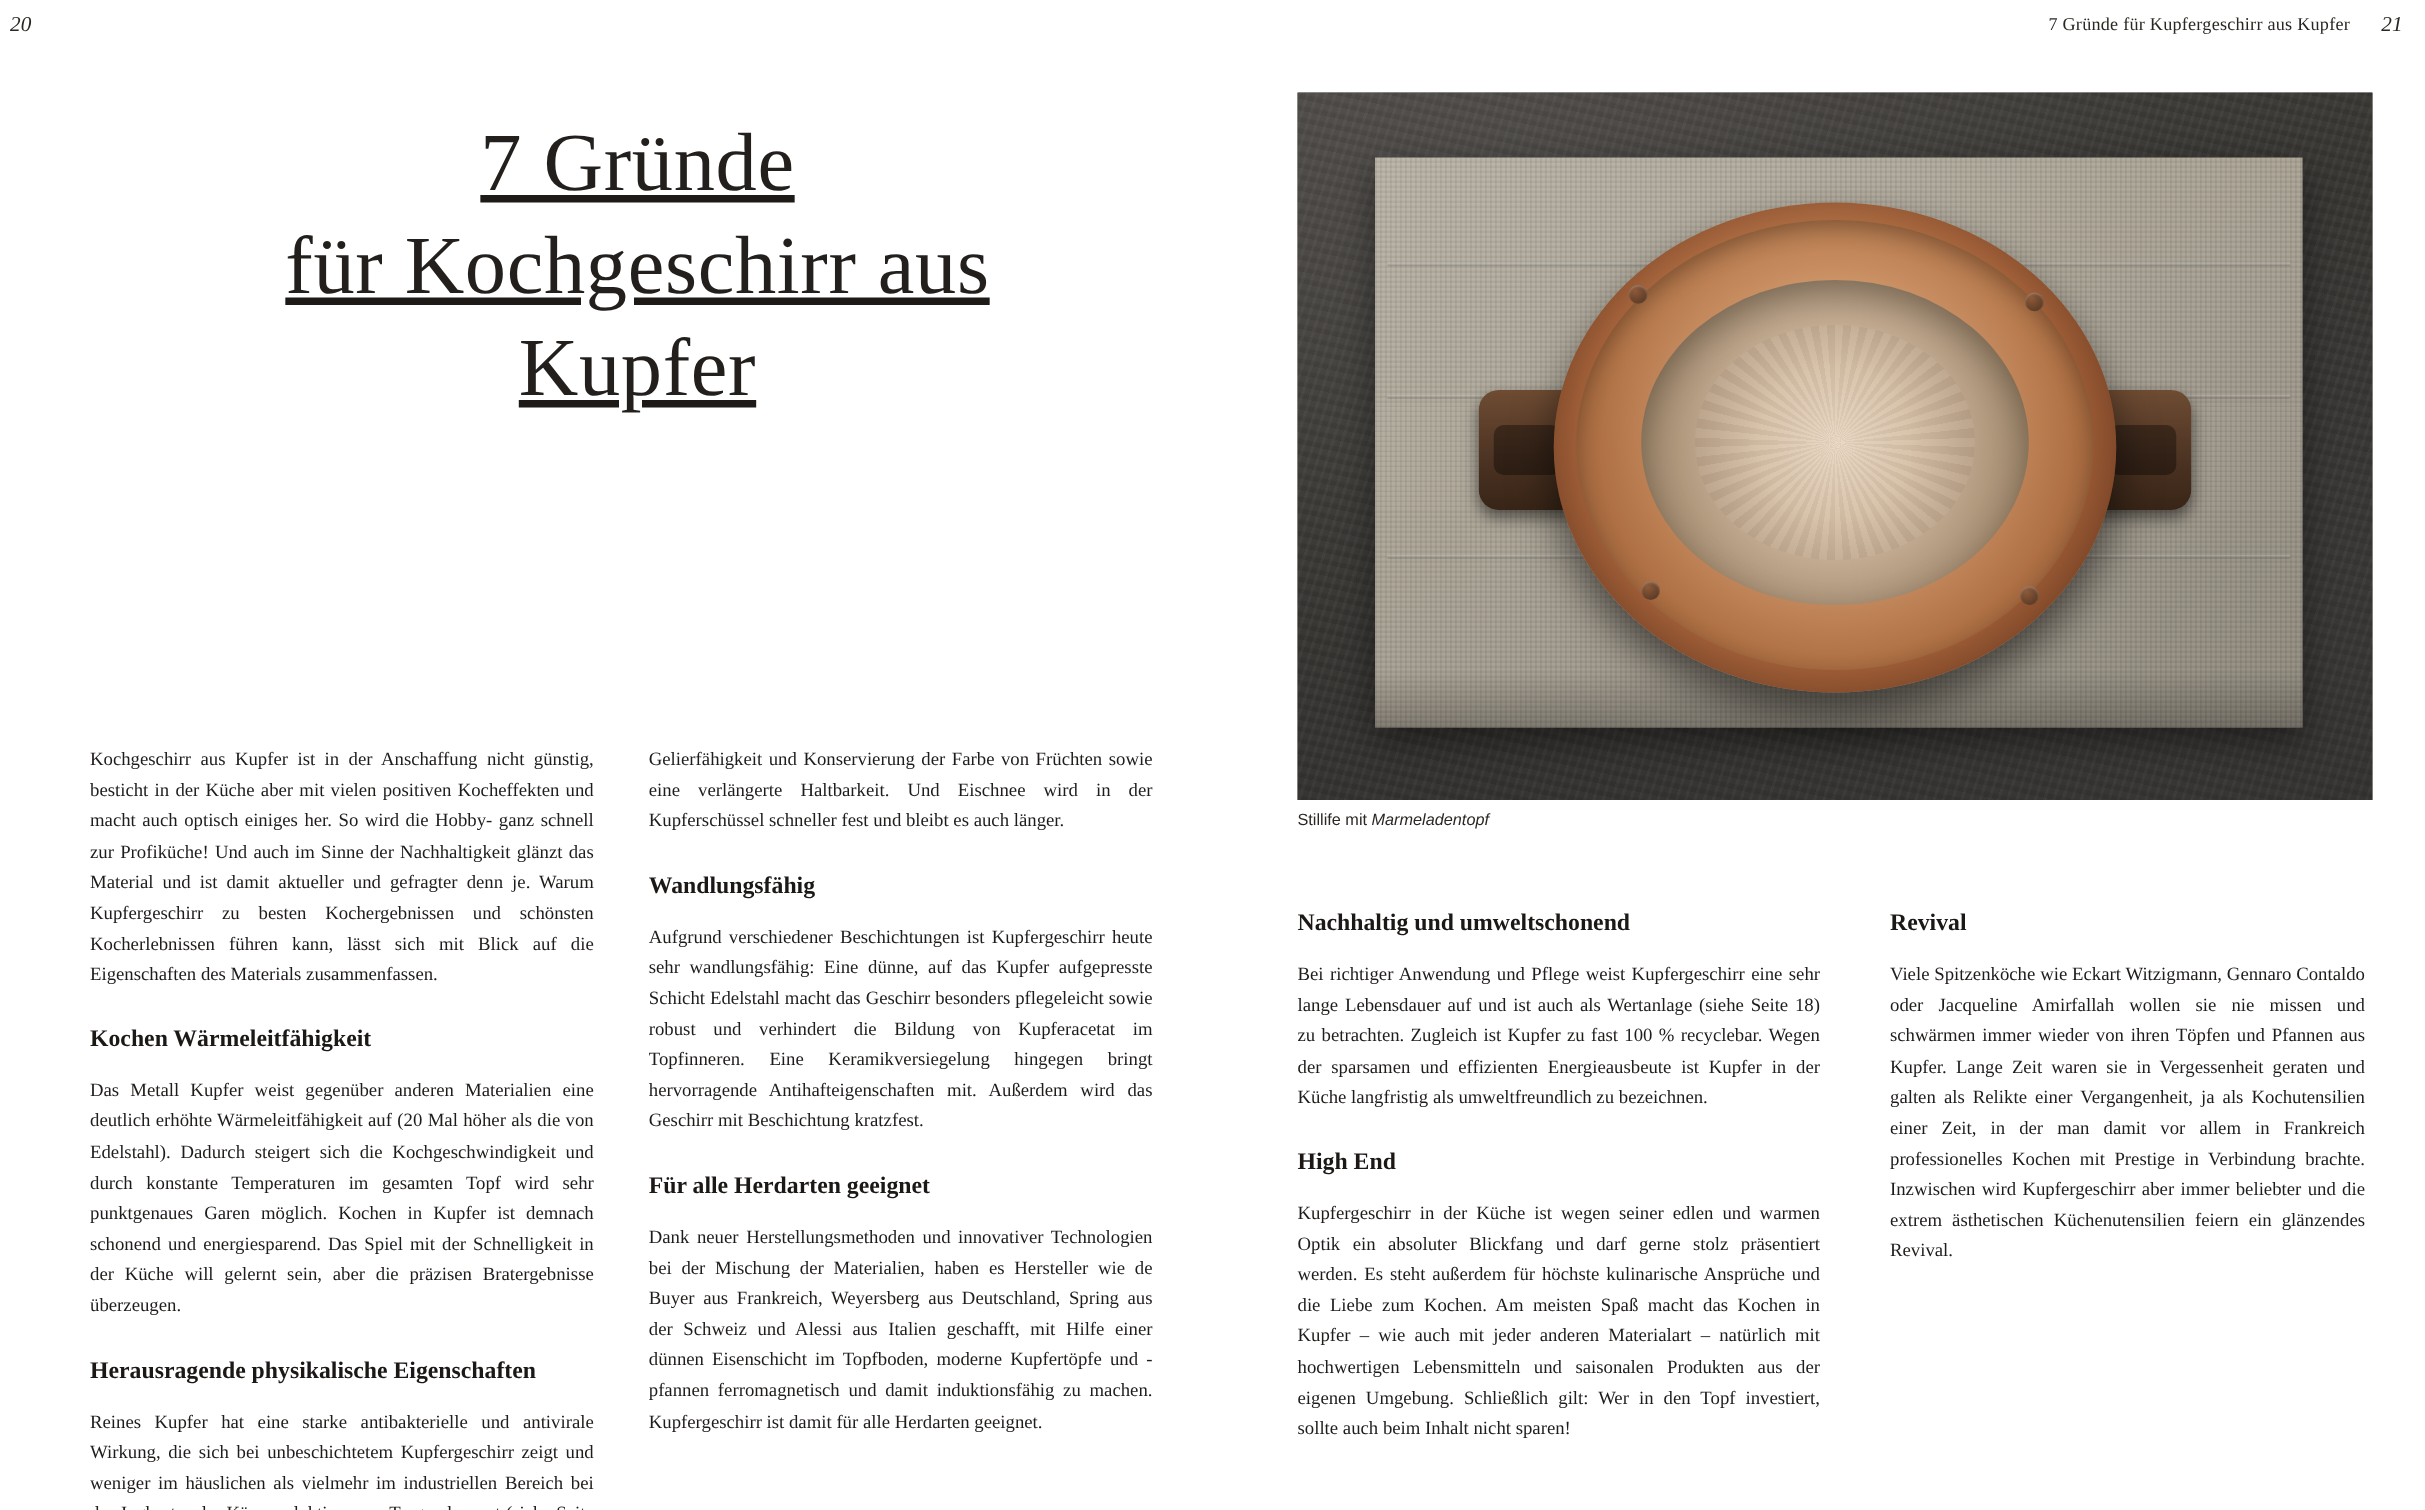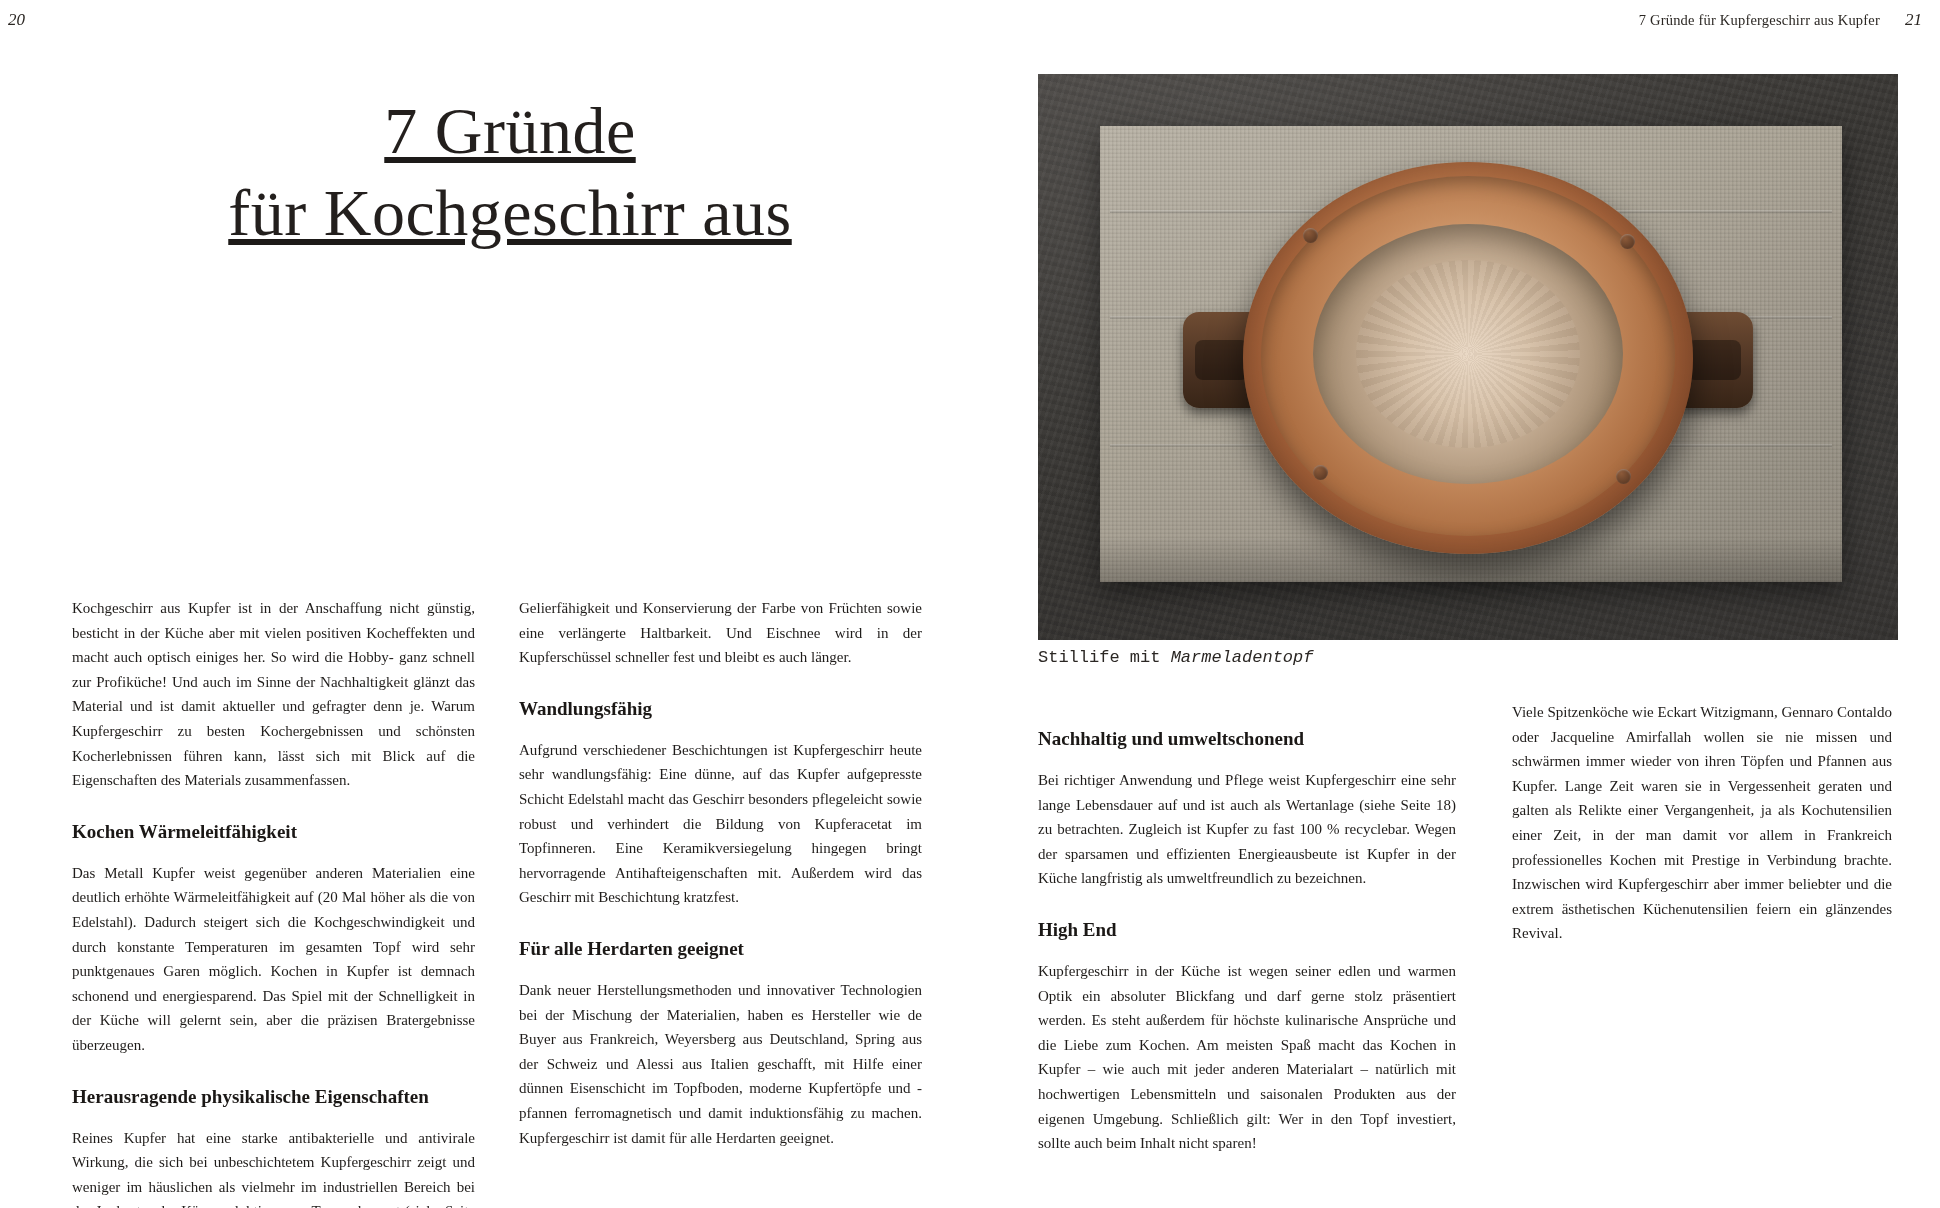--- a/index.html
+++ b/index.html
@@ -218,22 +218,22 @@
     position: absolute;
     width: 15px; height: 15px;
     border-radius: 50%;
     background: radial-gradient(circle at 35% 30%, #8c5a39, #4e3120);
     box-shadow: inset 0 1px 2px rgba(255,255,255,0.3);
   }
   .caption {
     position: absolute;
     left: 28px;
     top: 648px;
-    font-family: Liberation Mono, monospace;
-    font-size: 17px;
+    font-family: Liberation Sans, sans-serif;
+    font-size: 13px;
     color: #2b2724;
   }
   .caption .it { font-style: italic; }
 
   .cols-right {
     position: absolute;
     left: 28px;
     top: 700px;
     width: 880px;
     display: flex;
@@ -247,20 +247,21 @@
 
 <div class="spread">
 
   <div class="page-left">
 
     <div class="folio folio-left">20</div>
 
     <div class="title-block">
       <div class="line">7 Gründe</div>
       <div class="line">für Kochgeschirr aus</div>
+      <div class="line">Kupfer</div>
     </div>
 
     <div class="cols-left">
 
       <div class="col">
         <p class="body-txt">Kochgeschirr aus Kupfer ist in der Anschaffung nicht günstig, besticht in der Küche aber mit vielen positiven Kocheffekten und macht auch optisch einiges her. So wird die Hobby- ganz schnell zur Profiküche! Und auch im Sinne der Nachhaltigkeit glänzt das Material und ist damit aktueller und gefragter denn je. Warum Kupfergeschirr zu besten Kochergebnissen und schönsten Kocherlebnissen führen kann, lässt sich mit Blick auf die Eigenschaften des Materials zusammenfassen.</p>
         <h2 class="sub-h">Kochen Wärmeleitfähigkeit</h2>
         <p class="body-txt">Das Metall Kupfer weist gegenüber anderen Materialien eine deutlich erhöhte Wärmeleitfähigkeit auf (20 Mal höher als die von Edelstahl). Dadurch steigert sich die Kochgeschwindigkeit und durch konstante Temperaturen im gesamten Topf wird sehr punktgenaues Garen möglich. Kochen in Kupfer ist demnach schonend und energiesparend. Das Spiel mit der Schnelligkeit in der Küche will gelernt sein, aber die präzisen Bratergebnisse überzeugen.</p>
         <h2 class="sub-h">Herausragende physikalische Eigenschaften</h2>
         <p class="body-txt">Reines Kupfer hat eine starke antibakterielle und antivirale Wirkung, die sich bei unbeschichtetem Kupfergeschirr zeigt und weniger im häuslichen als vielmehr im industriellen Bereich bei der Joghurt- oder Käseproduktion zum Tragen kommt (siehe Seite 177). Außerdem dient Kupfer als Katalysator und bedingt bei der Herstellung von Marmeladen eine verbesserte</p>
@@ -311,18 +312,19 @@
     </div>
 
     <div class="cols-right">
       <div class="col-r">
         <h2 class="sub-h">Nachhaltig und umweltschonend</h2>
         <p class="body-txt">Bei richtiger Anwendung und Pflege weist Kupfergeschirr eine sehr lange Lebensdauer auf und ist auch als Wertanlage (siehe Seite 18) zu betrachten. Zugleich ist Kupfer zu fast 100 % recyclebar. Wegen der sparsamen und effizienten Energieausbeute ist Kupfer in der Küche langfristig als umweltfreundlich zu bezeichnen.</p>
         <h2 class="sub-h">High End</h2>
         <p class="body-txt">Kupfergeschirr in der Küche ist wegen seiner edlen und warmen Optik ein absoluter Blickfang und darf gerne stolz präsentiert werden. Es steht außerdem für höchste kulinarische Ansprüche und die Liebe zum Kochen. Am meisten Spaß macht das Kochen in Kupfer – wie auch mit jeder anderen Materialart – natürlich mit hochwertigen Lebensmitteln und saisonalen Produkten aus der eigenen Umgebung. Schließlich gilt: Wer in den Topf investiert, sollte auch beim Inhalt nicht sparen!</p>
       </div>
       <div class="col-r narrow">
+        <h2 class="sub-h">Revival</h2>
         <p class="body-txt">Viele Spitzenköche wie Eckart Witzigmann, Gennaro Contaldo oder Jacqueline Amirfallah wollen sie nie missen und schwärmen immer wieder von ihren Töpfen und Pfannen aus Kupfer. Lange Zeit waren sie in Vergessenheit geraten und galten als Relikte einer Vergangenheit, ja als Kochutensilien einer Zeit, in der man damit vor allem in Frankreich professionelles Kochen mit Prestige in Verbindung brachte. Inzwischen wird Kupfergeschirr aber immer beliebter und die extrem ästhetischen Küchenutensilien feiern ein glänzendes Revival.</p>
       </div>
     </div>
 
   </div>
 </div>
 
 </body></html>

